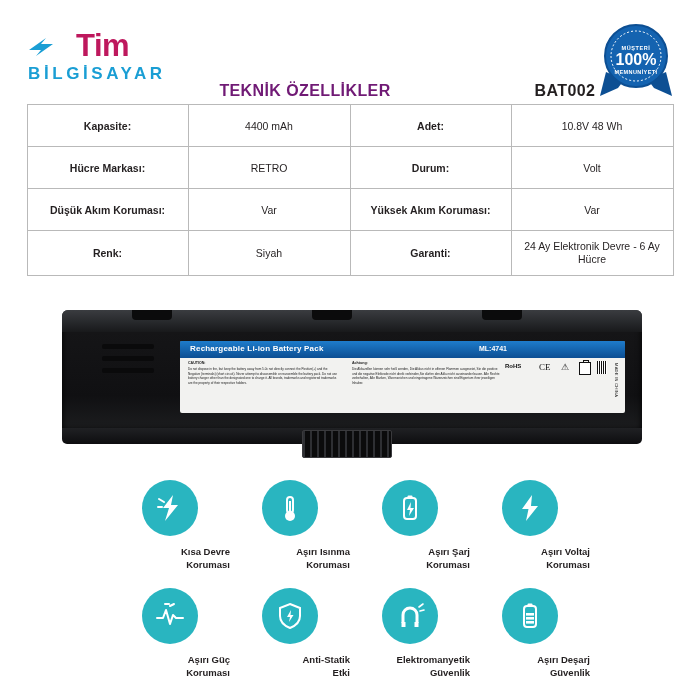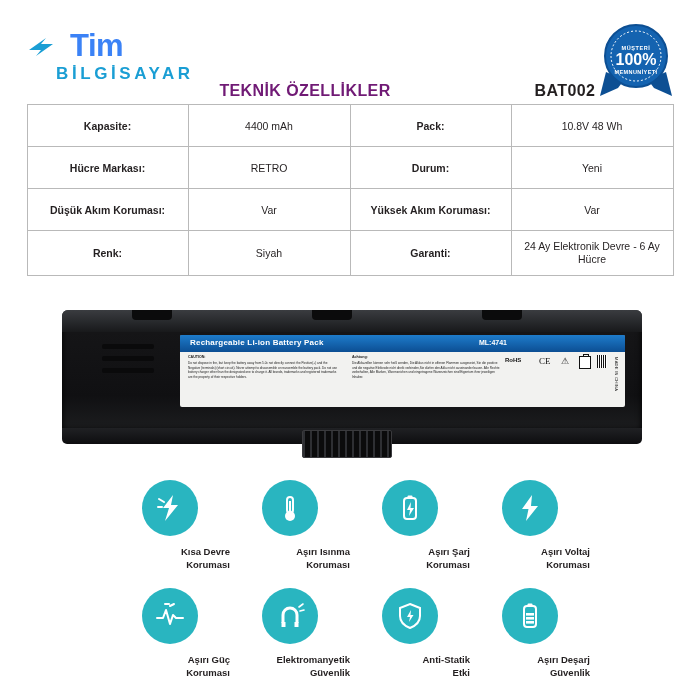--- a/index.html
+++ b/index.html
@@ -41,31 +41,30 @@
   }
   .logo-tekno {
     font-size: 31px;
     font-weight: bold;
     color: #1b1b1b;
     letter-spacing: -0.5px;
   }
   .logo-tim {
     font-size: 31px;
     font-weight: bold;
-    color: #3b82f6;
+    color: #be185d;
     letter-spacing: -0.5px;
-    margin-left: 14px;
+    margin-left: 20px;
   }
   .logo-row2 {
     font-size: 17px;
     font-weight: bold;
     color: #1a9ed4;
     letter-spacing: 3.6px;
     margin-top: 3px;
-    margin-left: 28px;
   }
 
   
   .badge {
     position: absolute;
     right: 26px;
     top: 22px;
     width: 76px;
     height: 76px;
   }
@@ -178,21 +177,21 @@
     border-radius: 0 0 4px 4px;
   }
   .vent {
     position: absolute;
     background: #0a0a0b;
     border-radius: 2px;
   }
   .label {
     position: absolute;
     left: 118px;
-    top: 25px;
+    top: 31px;
     width: 445px;
     height: 72px;
     background: #f2f2f0;
     border-radius: 2px;
     overflow: hidden;
     font-size: 5px;
     color: #111;
   }
   .label-blue {
     position: absolute;
@@ -388,28 +387,28 @@
 <div class="spec-head">
   <div class="spec-title">TEKNİK ÖZELLİKLER</div>
   <div class="spec-code">BAT002</div>
 </div>
 
 <table class="spec">
   <tbody>
     <tr>
       <td class="lbl">Kapasite:</td>
       <td class="val">4400 mAh</td>
-      <td class="lbl">Pack:</td>
+      <td class="lbl">Adet:</td>
       <td class="val">10.8V 48 Wh</td>
     </tr>
     <tr>
       <td class="lbl">Hücre Markası:</td>
       <td class="val">RETRO</td>
       <td class="lbl">Durum:</td>
-      <td class="val">Yeni</td>
+      <td class="val">Volt</td>
     </tr>
     <tr>
       <td class="lbl">Düşük Akım Koruması:</td>
       <td class="val">Var</td>
       <td class="lbl">Yüksek Akım Koruması:</td>
       <td class="val">Var</td>
     </tr>
     <tr>
       <td class="lbl">Renk:</td>
       <td class="val">Siyah</td>
@@ -514,39 +513,39 @@
         <path d="M15 3 L11 3 M16 5 L20 3" stroke="#fff" stroke-width="2" stroke-linecap="round"></path>
       </svg>
     </div>
     <div class="feature-label">Aşırı Güç
 Koruması</div>
   </div>
 
   <div class="feature">
     <div class="circle">
       <svg width="30" height="30" viewBox="0 0 30 30">
+        <path d="M15 3 L25 7 V15 C25 21 20 25 15 27 C10 25 5 21 5 15 V7 Z" fill="none" stroke="#fff" stroke-width="2"></path>
+        <path d="M16 9 L12 16 L15 16 L14 21 L18.5 14 L15.5 14 Z" fill="#fff"></path>
+      </svg>
+    </div>
+    <div class="feature-label">Anti-Statik
+Etki</div>
+  </div>
+
+  <div class="feature">
+    <div class="circle">
+      <svg width="30" height="30" viewBox="0 0 30 30">
         <path d="M8 22 V14 a7 7 0 0 1 14 0 V22" fill="none" stroke="#fff" stroke-width="3"></path>
         <rect x="6.5" y="21" width="4" height="5" fill="#fff"></rect>
         <rect x="19.5" y="21" width="4" height="5" fill="#fff"></rect>
         <path d="M24 6 L28 3 M25 10 L29 9" stroke="#fff" stroke-width="1.6" stroke-linecap="round"></path>
       </svg>
     </div>
     <div class="feature-label">Elektromanyetik
 Güvenlik</div>
-  </div>
-
-  <div class="feature">
-    <div class="circle">
-      <svg width="30" height="30" viewBox="0 0 30 30">
-        <path d="M15 3 L25 7 V15 C25 21 20 25 15 27 C10 25 5 21 5 15 V7 Z" fill="none" stroke="#fff" stroke-width="2"></path>
-        <path d="M16 9 L12 16 L15 16 L14 21 L18.5 14 L15.5 14 Z" fill="#fff"></path>
-      </svg>
-    </div>
-    <div class="feature-label">Anti-Statik
-Etki</div>
   </div>
 
   <div class="feature">
     <div class="circle">
       <svg width="30" height="30" viewBox="0 0 30 30">
         <rect x="9" y="5" width="12" height="21" rx="3" fill="none" stroke="#fff" stroke-width="2"></rect>
         <rect x="12.5" y="2.5" width="5" height="3" rx="1" fill="#fff"></rect>
         <rect x="11" y="20" width="8" height="2.6" fill="#fff"></rect>
         <rect x="11" y="16" width="8" height="2.6" fill="#fff"></rect>
         <rect x="11" y="12" width="8" height="2.6" fill="#fff"></rect>

